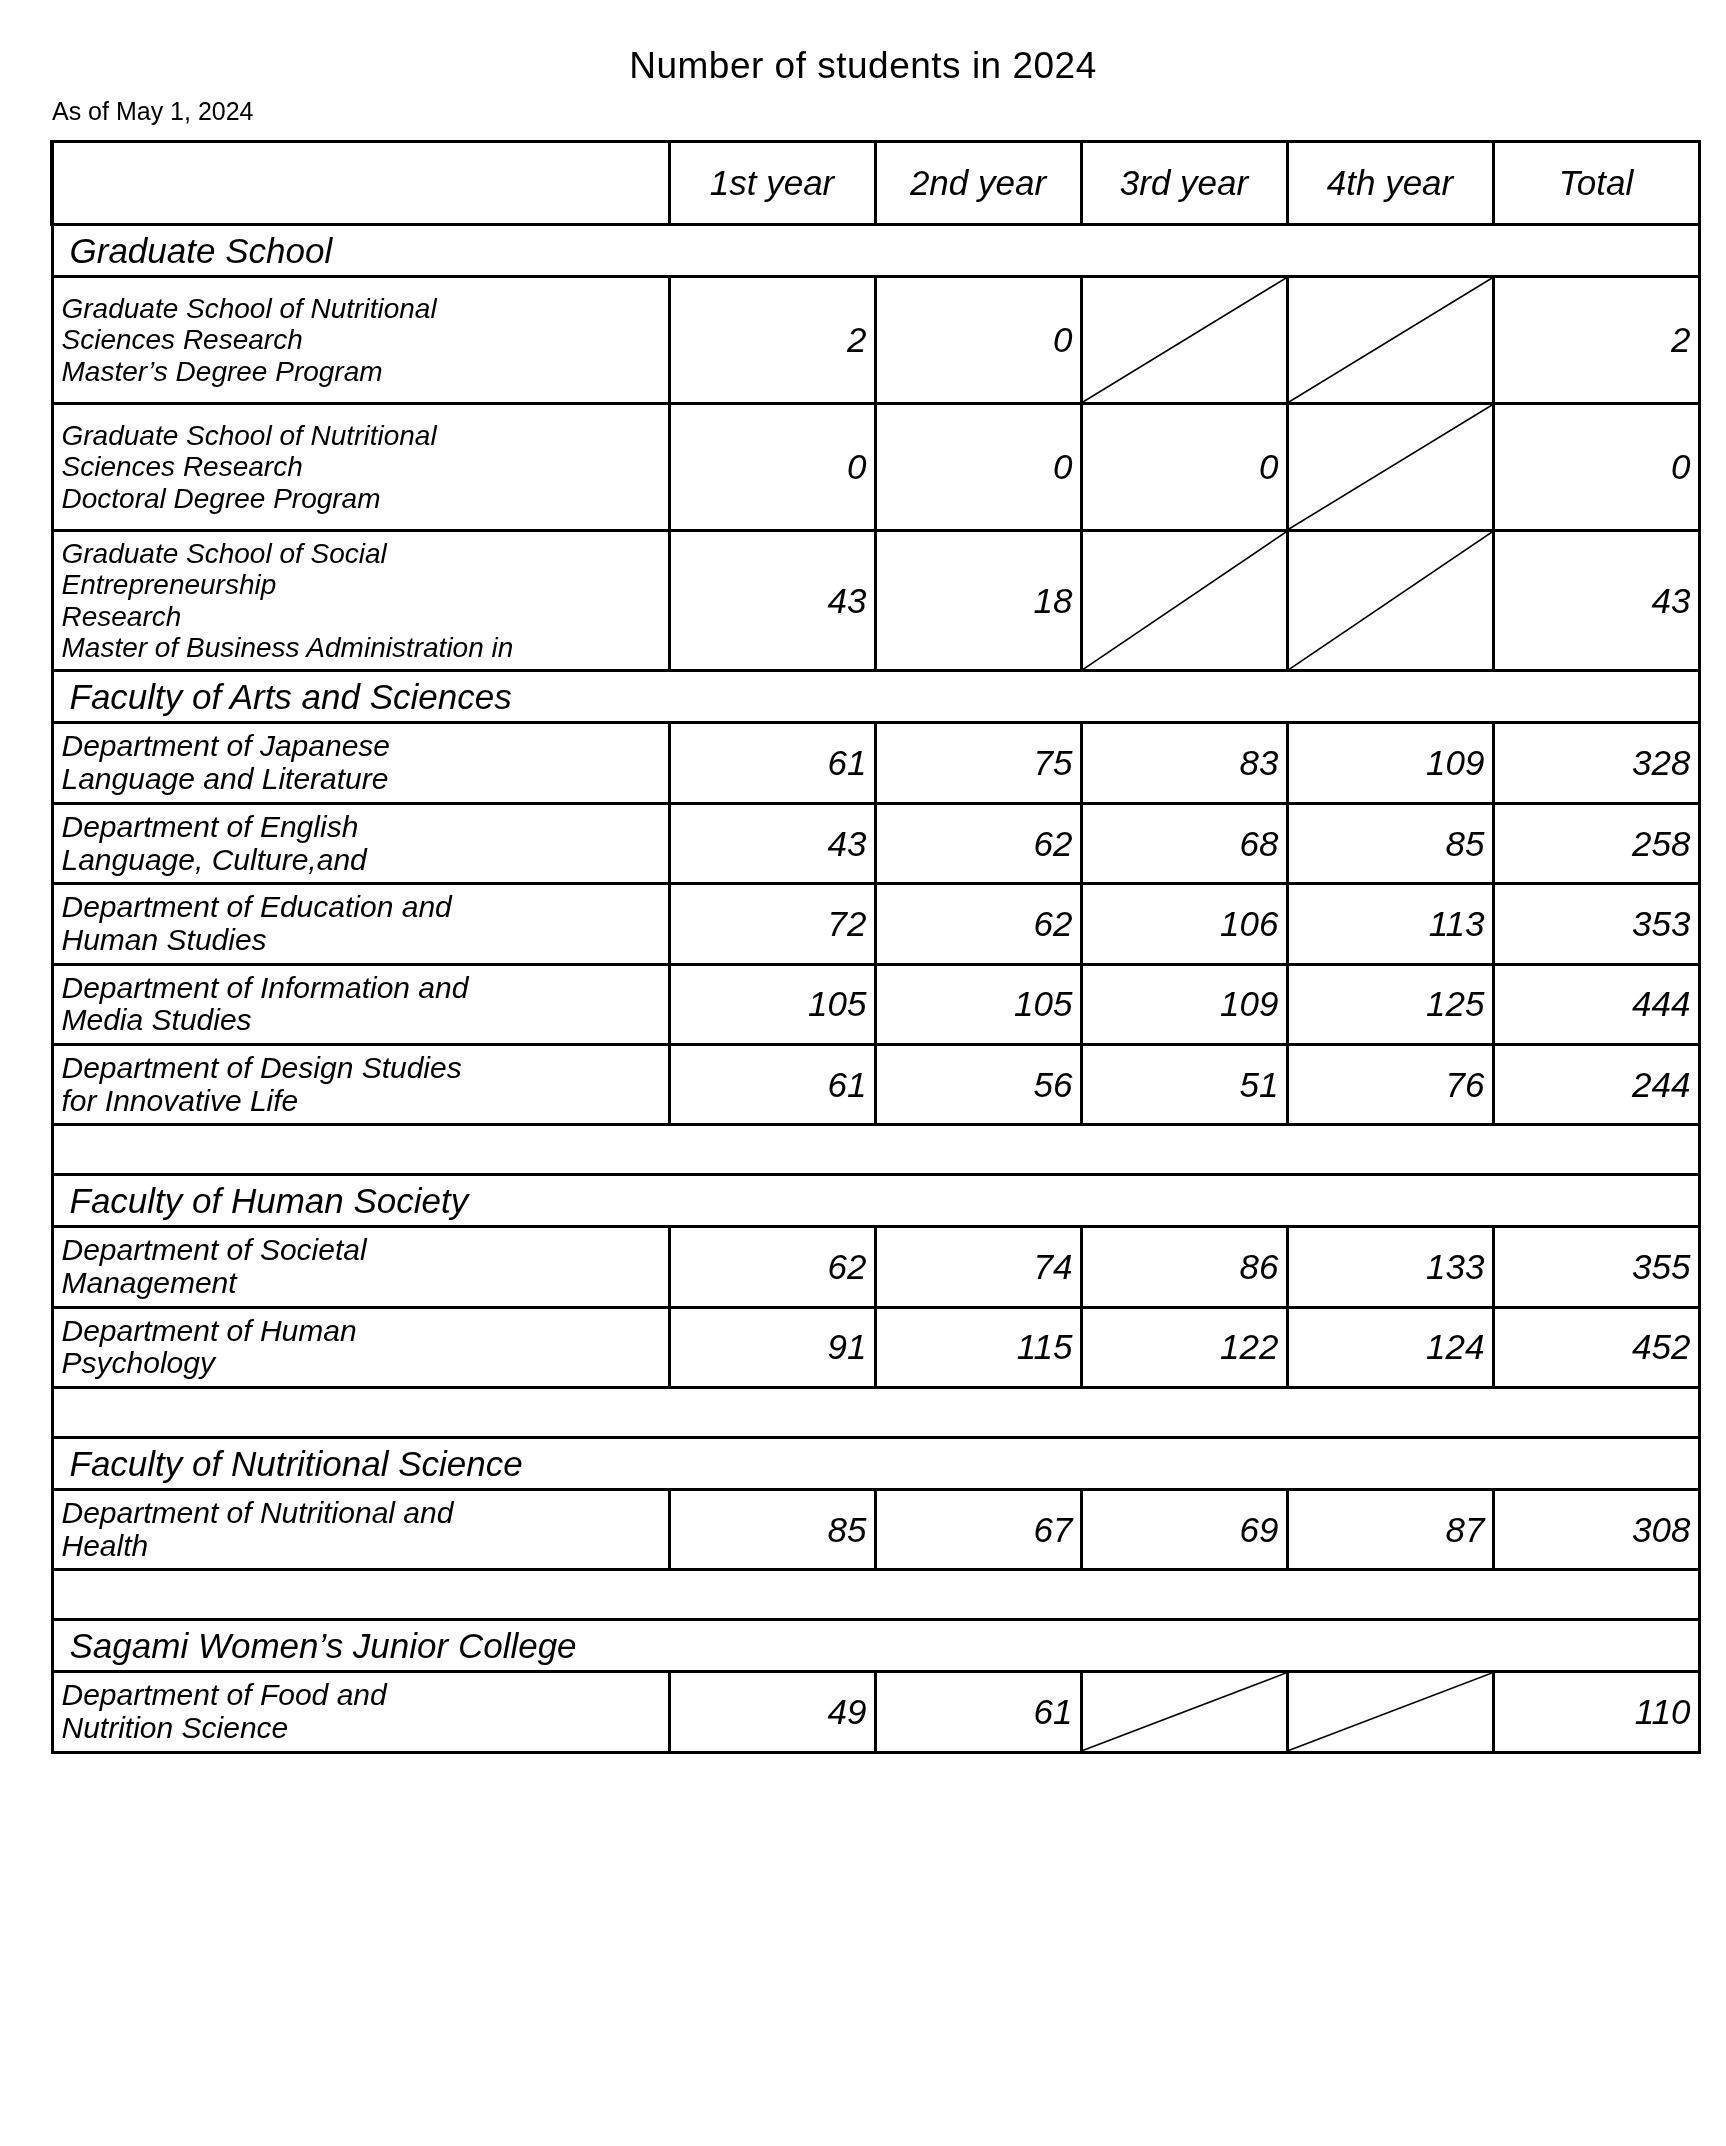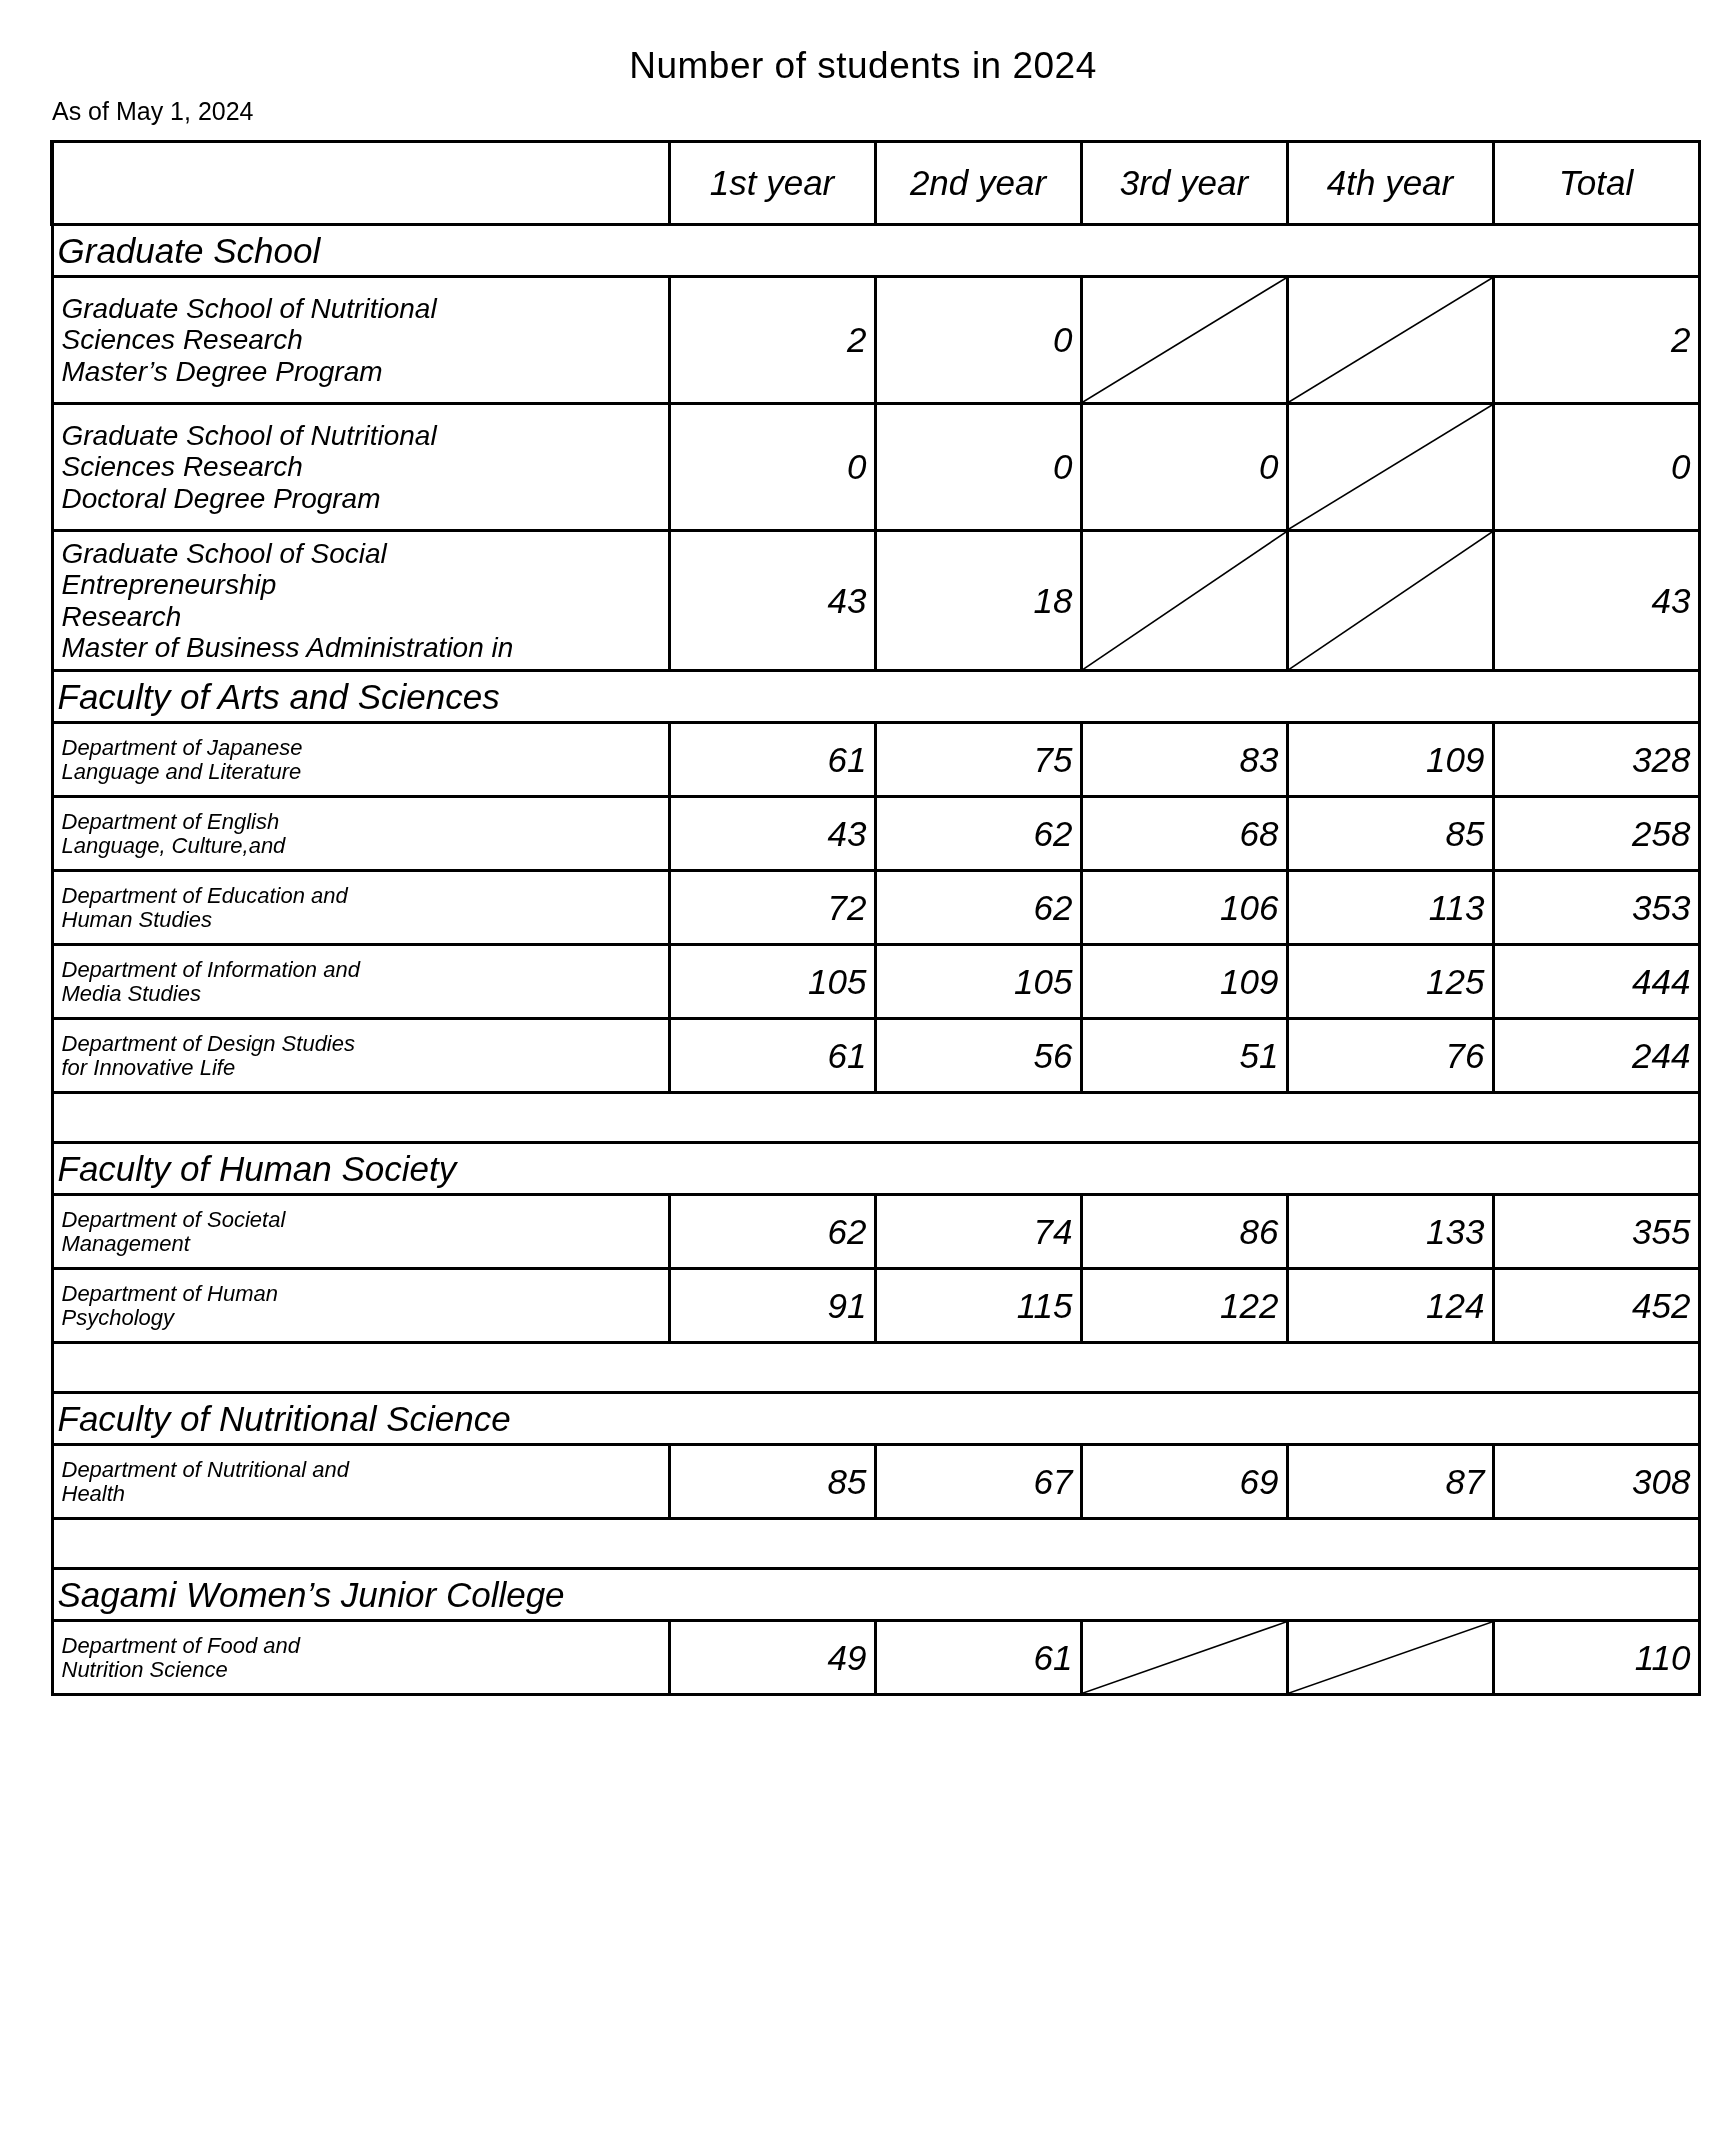--- a/index.html
+++ b/index.html
@@ -75,37 +75,37 @@
     text-align: center;
     font-size: 35px;
     white-space: nowrap;
   }
   tr.hdr td.blank { border-left: 4px solid #000; }
 
   
   tr.section td {
     height: 49px;
     font-size: 35px;
-    padding-left: 4px;
+    padding-left: 16px;
     white-space: nowrap;
     text-align: left;
   }
 
   
   tr.spacer td {
     height: 47px;
     padding: 0;
   }
 
   
   tr.data td.name {
     padding: 6px 4px 6px 8px;
     text-align: left;
     line-height: 1.09;
-    font-size: 22px;
+    font-size: 30px;
   }
   tr.data td.num {
     text-align: right;
     padding-right: 7px;
     font-size: 35px;
     white-space: nowrap;
   }
 
   tr.grad td.name { font-size: 28px; line-height: 1.12; }
   tr.grad td.name .ln { display: block; }

